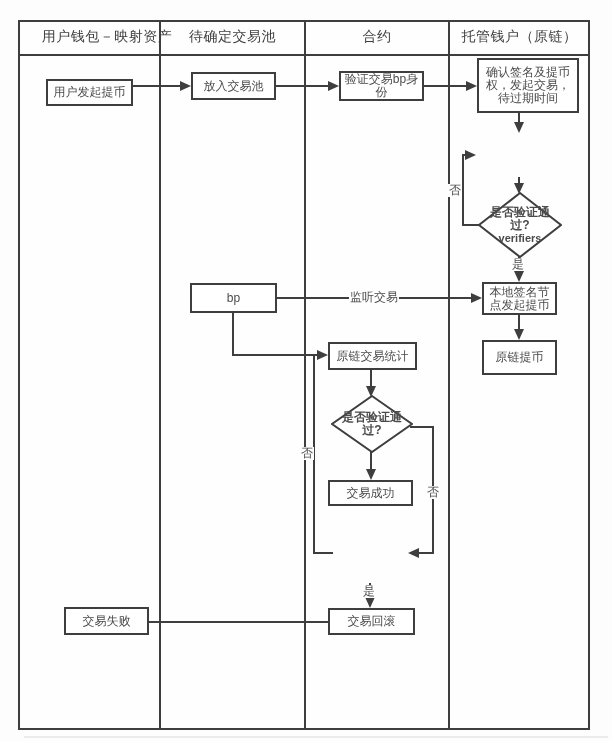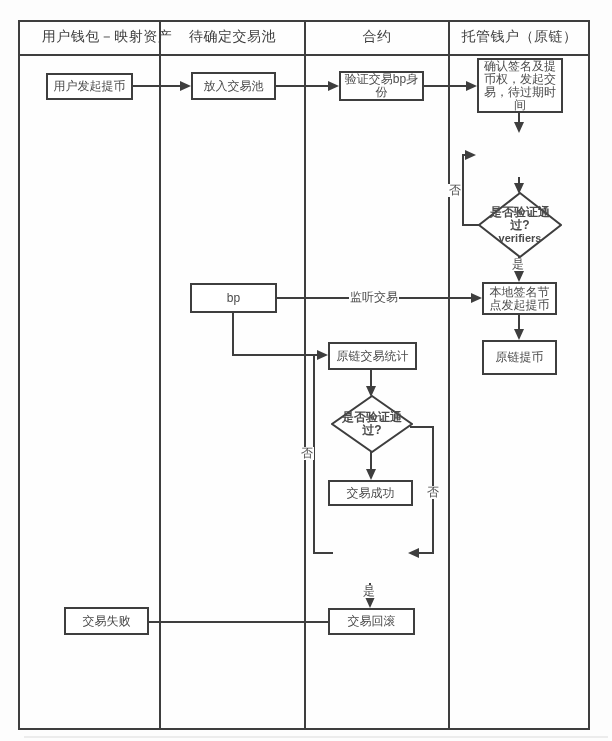--- a/index.html
+++ b/index.html
@@ -93,24 +93,24 @@
   <div class="ah d" style="left:514px;top:271px"></div>
   <div class="ah d" style="left:514px;top:329px"></div>
   <div class="ah r" style="left:471px;top:293px"></div>
   <div class="ah r" style="left:317px;top:350px"></div>
   <div class="ah d" style="left:366px;top:386px"></div>
   <div class="ah d" style="left:366px;top:469px"></div>
   <div class="ah l" style="left:408px;top:548px"></div>
   <div class="ah d" style="left:365px;top:597px"></div>
   <div class="ah l" style="left:132px;top:617px"></div>
 
-  <div class="node" style="left:46px;top:73px;width:87px;height:27px">用户发起提币</div>
+  <div class="node" style="left:46px;top:79px;width:87px;height:27px">用户发起提币</div>
   <div class="node" style="left:191px;top:72px;width:85px;height:28px">放入交易池</div>
   <div class="node" style="left:339px;top:71px;width:85px;height:30px">验证交易bp身份</div>
-  <div class="node" style="left:477px;top:58px;width:86px;height:55px">确认签名及提币权，发起交易，待过期时间</div>
+  <div class="node" style="left:477px;top:58px;width:102px;height:55px">确认签名及提币权，发起交易，待过期时间</div>
   <div class="node" style="left:482px;top:282px;width:75px;height:33px">本地签名节点发起提币</div>
   <div class="node" style="left:482px;top:340px;width:75px;height:35px">原链提币</div>
   <div class="node" style="left:190px;top:283px;width:87px;height:30px">bp</div>
   <div class="node" style="left:328px;top:342px;width:89px;height:28px">原链交易统计</div>
   <div class="node" style="left:328px;top:480px;width:85px;height:26px">交易成功</div>
   <div class="node" style="left:328px;top:608px;width:87px;height:27px">交易回滚</div>
   <div class="node" style="left:64px;top:607px;width:85px;height:28px">交易失败</div>
 
   <div class="diamond" style="left:478px;top:192px;width:84px;height:66px">
     <svg viewBox="0 0 84 66" preserveAspectRatio="none">

